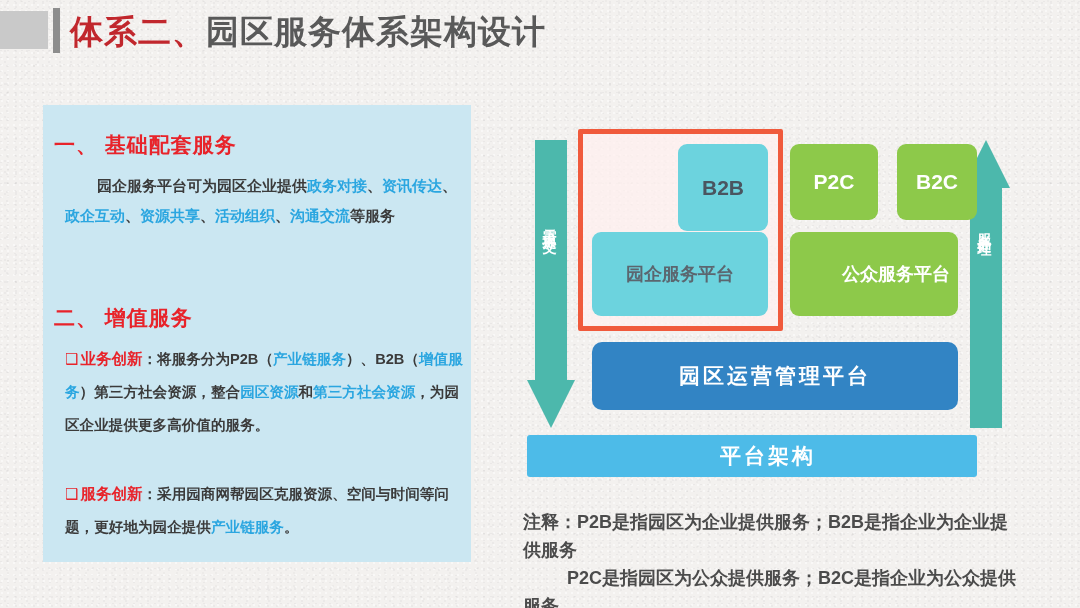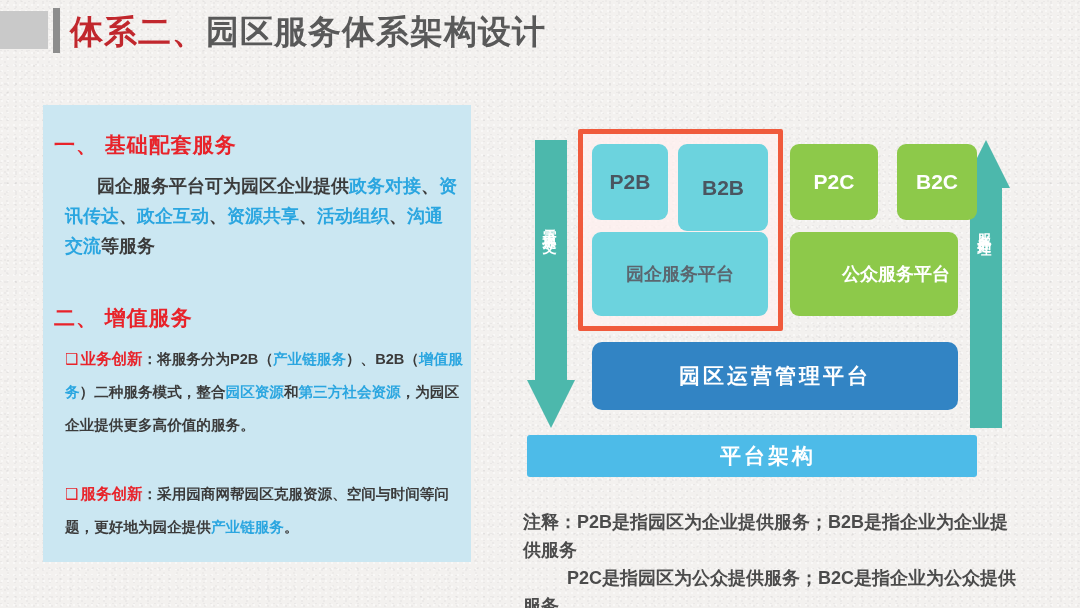--- a/index.html
+++ b/index.html
@@ -65,21 +65,21 @@
     font-weight: bold;
     font-size: 21px;
     letter-spacing: 1px;
     white-space: nowrap;
   }
   .sec1-head { left: 11px; top: 26px; }
   .sec2-head { left: 11px; top: 199px; }
 
   .para {
     position: absolute;
-    font-size: 18px;
+    font-size: 15px;
     line-height: 30px;
     color: #3b3b3b;
     font-weight: bold;
   }
   .sec1-body {
     left: 22px; top: 66px;
     width: 392px;
     text-indent: 32px;
   }
   .hl { color: #2ba6e0; }
@@ -179,21 +179,21 @@
 
   <div class="panel">
 
     <div class="sec-head sec1-head">一、 基础配套服务</div>
 
     <div class="para sec1-body" id="sec1body"><span>园企服务平台可为园区企业提供</span><span class="hl">政务对接</span><span>、</span><span class="hl">资讯传达</span><span>、</span><span class="hl">政企互动</span><span>、</span><span class="hl">资源共享</span><span>、</span><span class="hl">活动组织</span><span>、</span><span class="hl">沟通交流</span><span>等服务</span></div>
 
     <div class="sec-head sec2-head">二、 增值服务</div>
 
     <div class="bullet b1">
-      <span class="sq">❑</span><span class="btitle">业务创新</span><span>：</span><span class="cont" id="b1text"><span>将服务分为P2B（</span><span class="hl">产业链服务</span><span>）、B2B（</span><span class="hl">增值服务</span><span>）二种服务模式，整合</span><span class="hl">园区资源</span><span>和</span><span class="hl">第三方社会资源</span><span>，为园区企业提供更多高价值的服务。</span></span>
+      <span class="sq">❑</span><span class="btitle">业务创新</span><span>：</span><span class="cont" id="b1text"><span>将服务分为P2B（</span><span class="hl">产业链服务</span><span>）、B2B（</span><span class="hl">增值服务</span><span>）第三方社会资源，整合</span><span class="hl">园区资源</span><span>和</span><span class="hl">第三方社会资源</span><span>，为园区企业提供更多高价值的服务。</span></span>
     </div>
 
     <div class="bullet b2">
       <span class="sq">❑</span><span class="btitle">服务创新</span><span>：</span><span class="cont" id="b2text"><span>采用园商网帮园区克服资源、空间与时间等问题，更好地为园企提供</span><span class="hl">产业链服务</span><span>。</span></span>
     </div>
   </div>
 
   <div class="diagram">
 
     <svg style="position:absolute;left:527px;top:140px;" width="48" height="288">
@@ -201,21 +201,20 @@
     </svg>
     <div class="arrow-label" style="left:543px; top:218px;">需求提交</div>
 
     <svg style="position:absolute;left:962px;top:140px;" width="48" height="288">
       <polygon points="24,0 48,48 40,48 40,288 8,288 8,48 0,48" fill="#4cb8ac"></polygon>
     </svg>
     <div class="arrow-label" style="left:978px; top:222px;">服务处理</div>
 
     <div class="redgroup"></div>
 
-    <div class="box cy b-p2b">P2B</div>
     <div class="box cy b-b2b">B2B</div>
     <div class="box cy b-ypt">园企服务平台</div>
 
     <div class="box gr b-p2c">P2C</div>
     <div class="box gr b-b2c">B2C</div>
     <div class="box gr b-gzt">公众服务平台</div>
 
     <div class="box bl b-yqy">园区运营管理平台</div>
     <div class="box lbl b-pta">平台架构</div>
 

